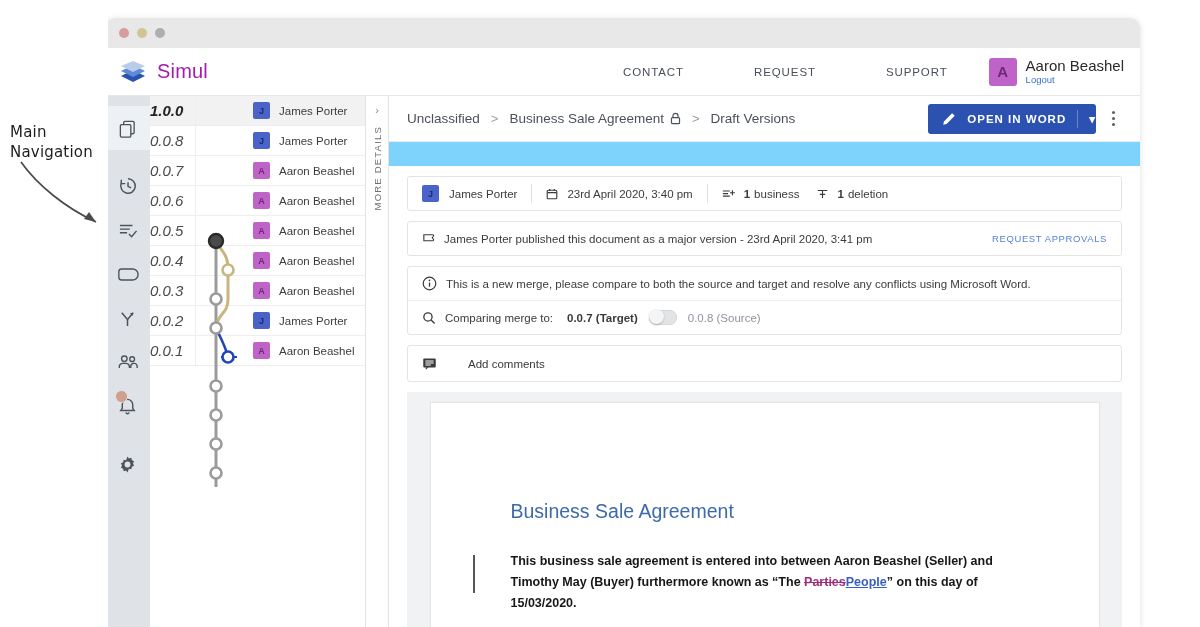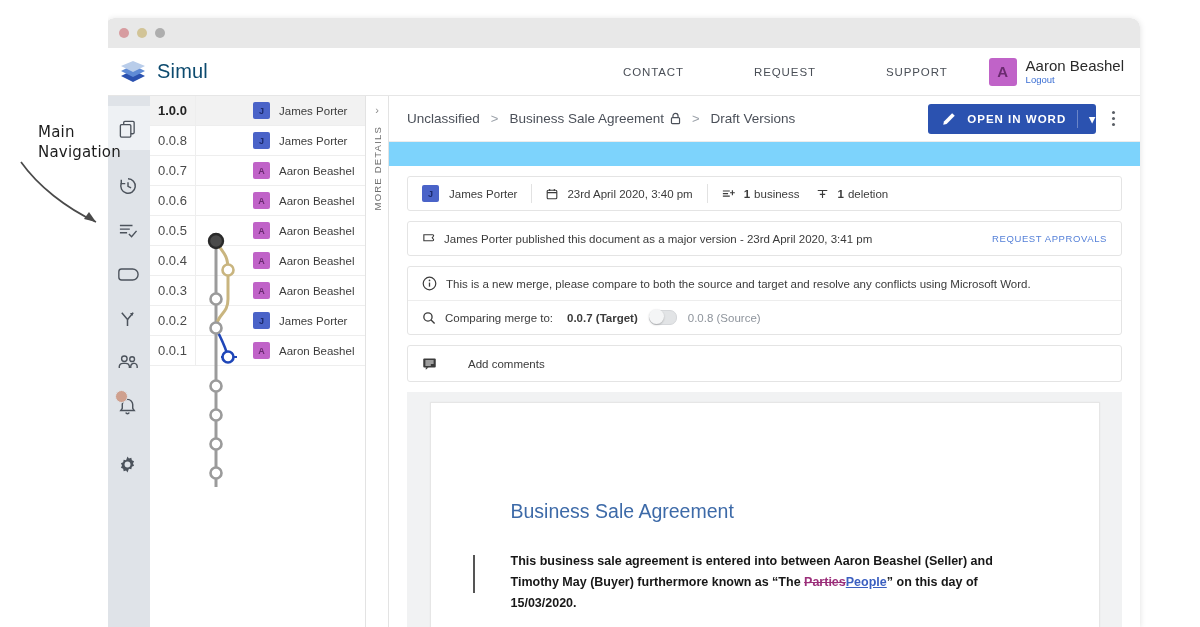--- a/index.html
+++ b/index.html
@@ -14,21 +14,20 @@
   
   #annotation{
     position:absolute;left:0;top:0;width:108px;height:627px;
     background:#ffffff;z-index:40;
   }
   .ann-text{
     position:absolute;left:10px;top:122px;width:100px;
     font-family:"DejaVu Sans", sans-serif;
     font-size:15px;line-height:20px;color:#1d1d1d;
     letter-spacing:.2px;
-    margin-left:28px;
   }
   .ann-arrow{position:absolute;left:18px;top:160px;}
 
   
   #window{
     position:absolute;left:105px;top:18px;
     width:1035px;height:609px;
     background:#ffffff;
     border-radius:9px 9px 0 0;
     box-shadow:0 1px 6px rgba(0,0,0,.13);
@@ -45,21 +44,21 @@
   .dot.g{background:#aeaeae;}
 
   
   #topbar{
     height:47px;background:#ffffff;
     border-bottom:1px solid #e6e6e6;
     display:flex;align-items:center;
     padding:0 16px 0 14px;
   }
   .brand{display:flex;align-items:center;gap:10px;}
-  .brand-name{font-size:20px;color:#0c4a6e;letter-spacing:.2px;}
+  .brand-name{font-size:20px;color:#a21caf;letter-spacing:.2px;}
   .topnav{margin-left:auto;display:flex;align-items:center;gap:16px;}
   .topnav a{
     font-size:11.5px;color:#4a4f57;letter-spacing:.9px;
     text-decoration:none;padding:0 27px;
   }
   .user{display:flex;align-items:center;gap:9px;margin-left:14px;}
   .avatar-lg{
     width:28px;height:28px;border-radius:3px;background:#c063c8;
     color:#6b2b70;font-size:15px;font-weight:bold;
     display:flex;align-items:center;justify-content:center;
@@ -93,22 +92,22 @@
   #versions{
     width:215px;flex:0 0 215px;background:#ffffff;
     border-right:1px solid #e3e3e3;position:relative;
   }
   .vrow{
     height:29px;display:flex;align-items:center;
     border-bottom:1px solid #eeeeee;position:relative;
   }
   .vrow.head{background:#f2f2f2;}
   .vnum{
-    width:45px;flex:0 0 45px;text-align:center;
-    font-size:13px;color:#4a4a4a;
+    width:45px;flex:0 0 45px;text-align:left;
+    font-size:15px;color:#4a4a4a;font-style:italic;
   }
   .vrow.head .vnum{font-weight:bold;color:#232323;}
   .vgraphcell{width:45px;flex:0 0 45px;border-left:1px solid #eeeeee;height:100%;}
   .vauthor{display:flex;align-items:center;gap:9px;padding-left:12px;}
   .avatar-sm{
     width:17px;height:17px;border-radius:2px;
     font-size:9px;font-weight:bold;
     display:flex;align-items:center;justify-content:center;
   }
   .av-j{background:#4a63c8;color:#1b2a6b;}

